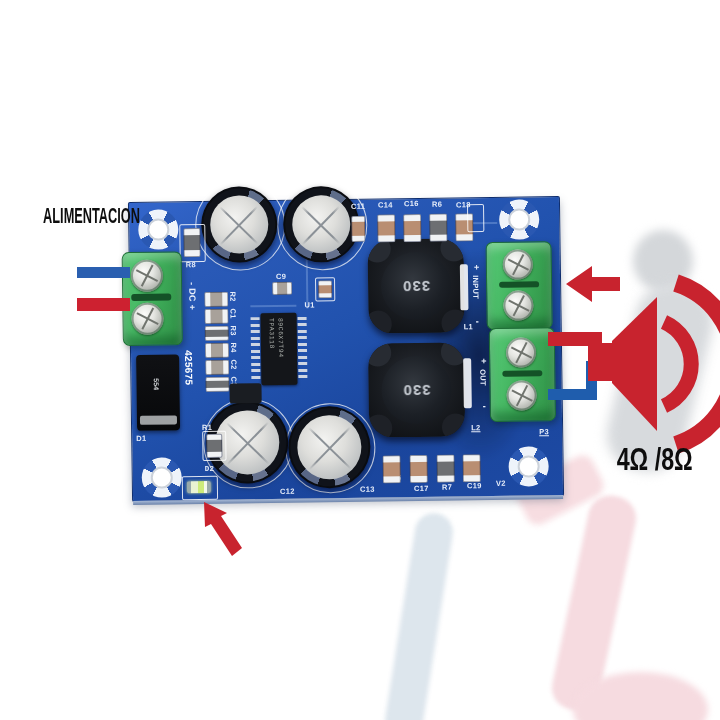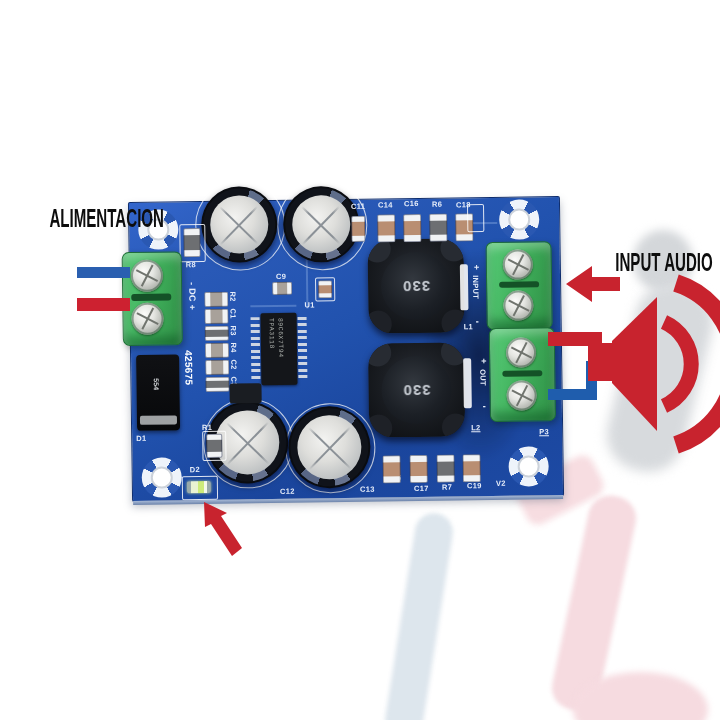--- a/index.html
+++ b/index.html
@@ -197,21 +197,21 @@
 
     <div style="position:absolute;left:5px;top:152px;width:43px;height:76px;background:linear-gradient(180deg,#101114,#07080a);border-radius:4px;box-shadow:0 2px 4px rgba(0,0,10,.5);">
       <div style="position:absolute;left:3px;right:3px;bottom:6px;height:9px;background:#b9bcbe;opacity:.85;border-radius:2px;"></div>
       <span style="position:absolute;left:14px;top:26px;color:#cfd2d4;font:bold 7px 'Liberation Sans',sans-serif;transform:rotate(90deg);">554</span>
     </div>
     <span class="sk" style="left:4px;top:231px;">D1</span>
 
     <span class="sk" style="left:70px;top:221px;">R1</span>
     <div class="skbox" style="left:70px;top:229px;width:22px;height:28px;"></div>
     <div class="smd grey" style="left:74px;top:232px;width:14px;height:22px;"></div>
-    <span class="sk" style="left:57px;top:263px;">D2</span>
+    <span class="sk" style="left:72px;top:263px;font-family:Liberation Mono, monospace;">D2</span>
     <div class="skbox" style="left:49px;top:274px;width:34px;height:22px;"></div>
     <div style="position:absolute;left:54px;top:279px;width:24px;height:12px;border-radius:2px;background:linear-gradient(90deg,#9aa 0 18%,#e9f3d2 18% 45%,#cdeb7a 45% 70%,#f4f8ea 70% 85%,#9aa 85%);box-shadow:0 0 3px rgba(210,235,140,.8);"></div>
 
     <div class="term" style="left:-8px;top:49px;width:58px;height:92px;">
       <div class="slot" style="left:8px;top:41px;width:40px;height:7px;"></div>
       <div class="screw" style="left:8px;top:7px;width:32px;height:32px;"></div>
       <div class="screw" style="left:8px;top:50px;width:32px;height:32px;"></div>
     </div>
 
     <div class="term" style="left:356px;top:44px;width:64px;height:86px;">
@@ -253,18 +253,18 @@
     <g fill="#c8232e">
       <rect x="588" y="343" width="26" height="38"></rect>
       <polygon points="612,341 657,297 657,431 612,383"></polygon>
       <path d="M664 322 A46 46 0 0 1 664 406" stroke="#c8232e" stroke-width="15" fill="none"></path>
       <path d="M676 283 A85 85 0 0 1 676 445" stroke="#c8232e" stroke-width="18" fill="none"></path>
     </g>
 
     <polygon points="204,502 227,513 221,516 242,548 232,556 211,524 205,527" fill="#c8232e"></polygon>
   </svg>
 
-  <div class="annot" style="left:8px;top:203px;width:130px;font-size:26px;">
+  <div class="annot" style="left:8px;top:203px;width:130px;font-size:22px;">
     <span class="cond">ALIMENTACION</span></div>
-  <div class="annot" style="left:580px;top:247px;width:125px;font-size:26px;">
-    <span class="cond">INPUT AUDIO</span></div>
+  <div class="annot" style="left:600px;top:442px;width:110px;font-size:31px;">
+    <span class="cond" style="--sx:.75;">4Ω /8Ω</span></div>
 
 </div>
 
 </body></html>

